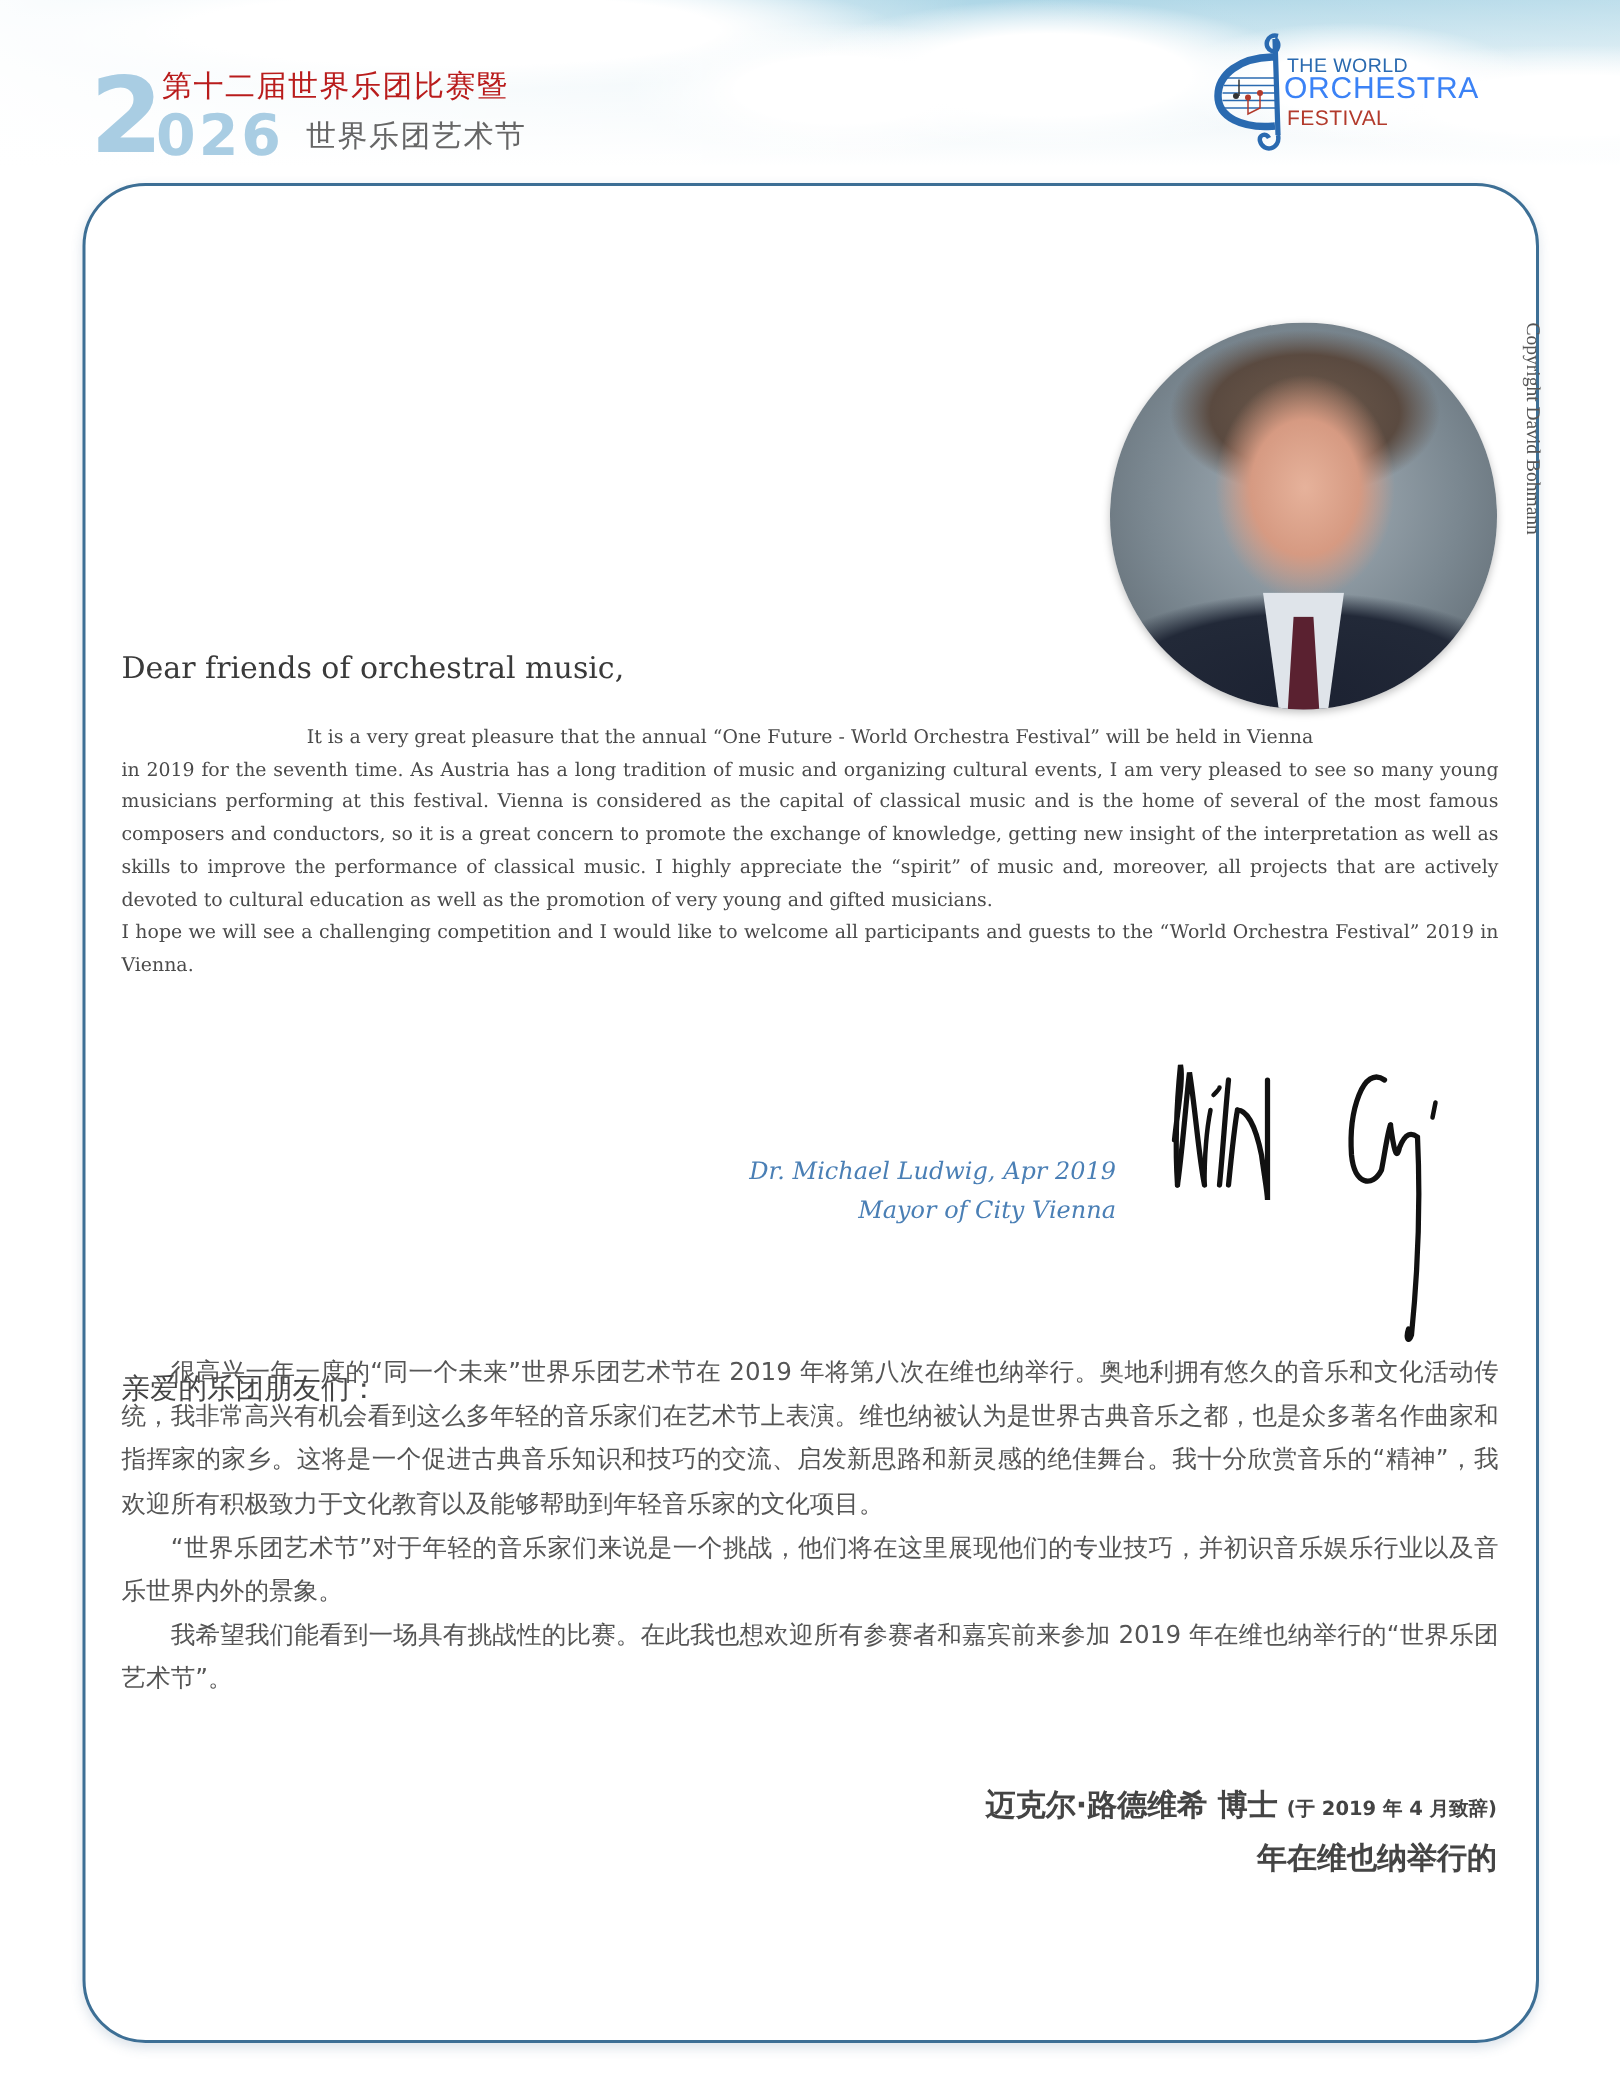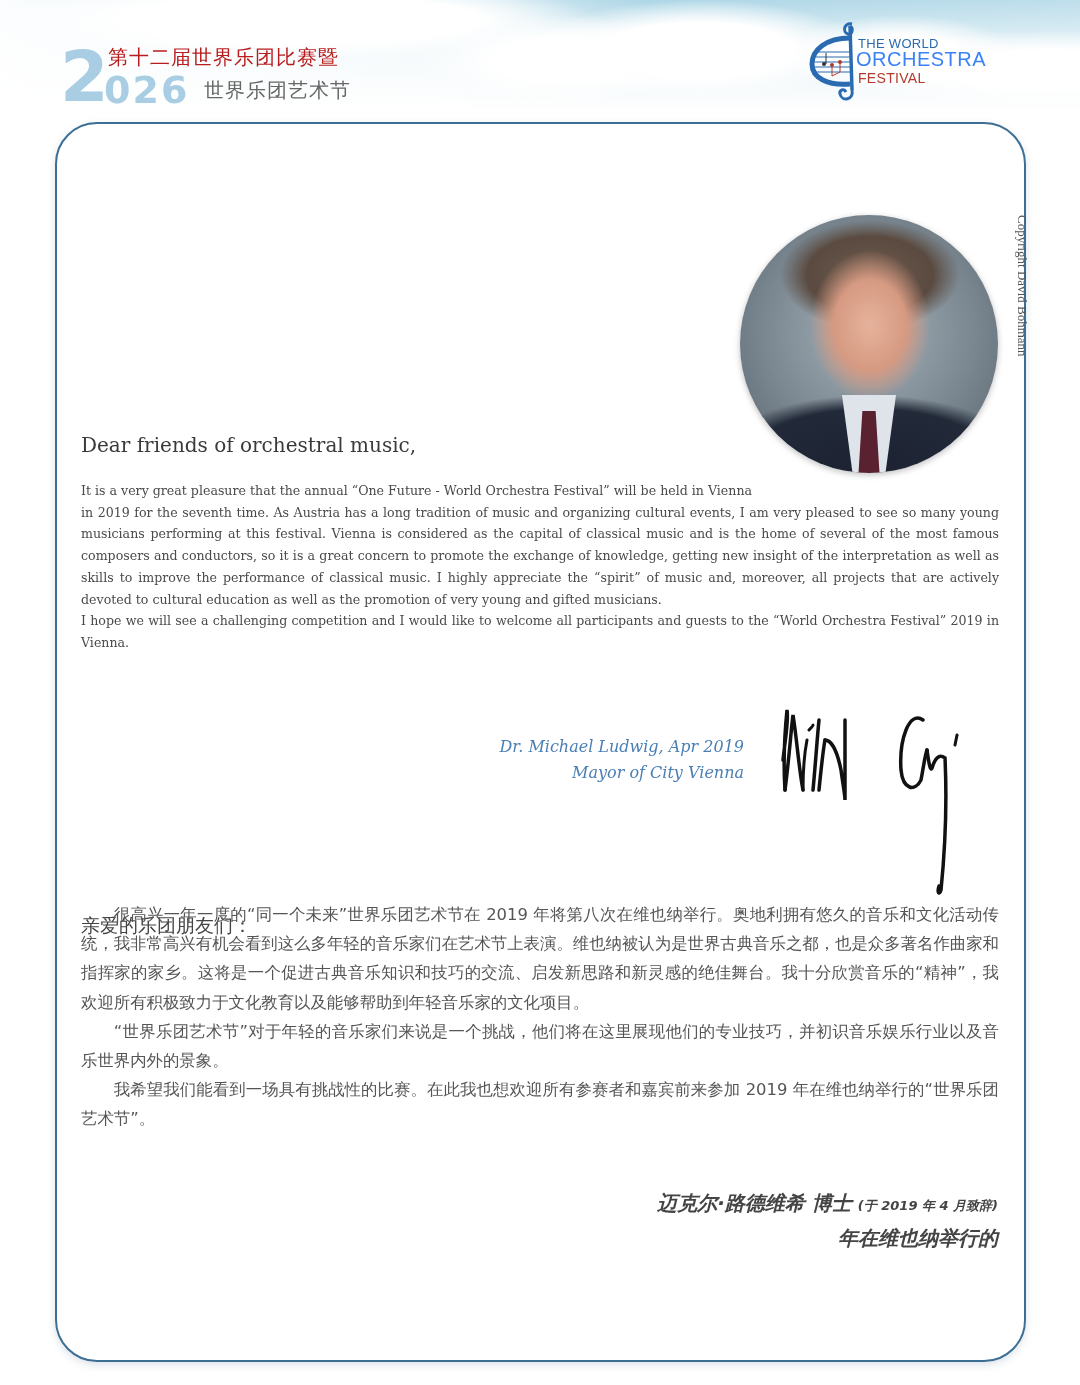--- a/index.html
+++ b/index.html
@@ -73,32 +73,32 @@
 
     .copyright {
       position: absolute; left: 1010px; top: 215px; width: 20px; height: 180px;
       writing-mode: vertical-rl; font-family: "Liberation Serif", serif; font-size: 13px; color: #555;
     }
 
     
     .en-greeting { position: absolute; left: 81px; top: 433px; font-family: "DejaVu Serif", serif; font-size: 20px; color: #3a3a3a; }
     .en-body { position: absolute; left: 81px; top: 480px; width: 918px; font-family: "DejaVu Serif", serif; font-size: 12.6px; line-height: 21.7px; color: #4a4a4a; text-align: justify; }
     .en-body p { margin: 0; }
-    .en-body .first-line { text-align: left; }
+    .en-body .first-line { text-align: center; }
 
-    .en-sign { position: absolute; right: 336px; top: 734px; text-align: right; font-family: "DejaVu Serif", serif; font-style: italic; font-size: 16px; line-height: 26px; color: #4a7fb5; }
+    .en-sign { position: absolute; right: 336px; top: 768px; text-align: right; font-family: "DejaVu Serif", serif; font-style: italic; font-size: 16px; line-height: 26px; color: #4a7fb5; }
 
     .signature { position: absolute; left: 775px; top: 700px; width: 200px; height: 200px; }
 
     
     .cn-greeting { position: absolute; left: 81px; top: 913px; font-family: "DejaVu Sans", sans-serif; font-size: 19px; color: #444; }
     .cn-body { position: absolute; left: 81px; top: 900px; width: 918px; font-family: "DejaVu Sans", sans-serif; font-size: 16.4px; line-height: 29.2px; color: #555; text-align: justify; }
     .cn-body p { margin: 0; text-indent: 2em; }
 
-    .cn-sign { position: absolute; right: 82px; top: 1190px; text-align: right; font-family: "DejaVu Sans", sans-serif; font-weight: bold; font-style: italic; color: #444; }
+    .cn-sign { position: absolute; right: 82px; top: 1190px; text-align: right; font-family: "DejaVu Sans", sans-serif; font-weight: bold; color: #444; }
     .cn-sign .name { font-size: 20px; }
     .cn-sign .date { font-size: 13px; margin-left: 6px; }
     .cn-sign .title { font-size: 20px; margin-top: 8px; display: block; }
   </style>
 </head>
 <body>
 
 <div class="sky"></div>
 
 <div class="title-block">

